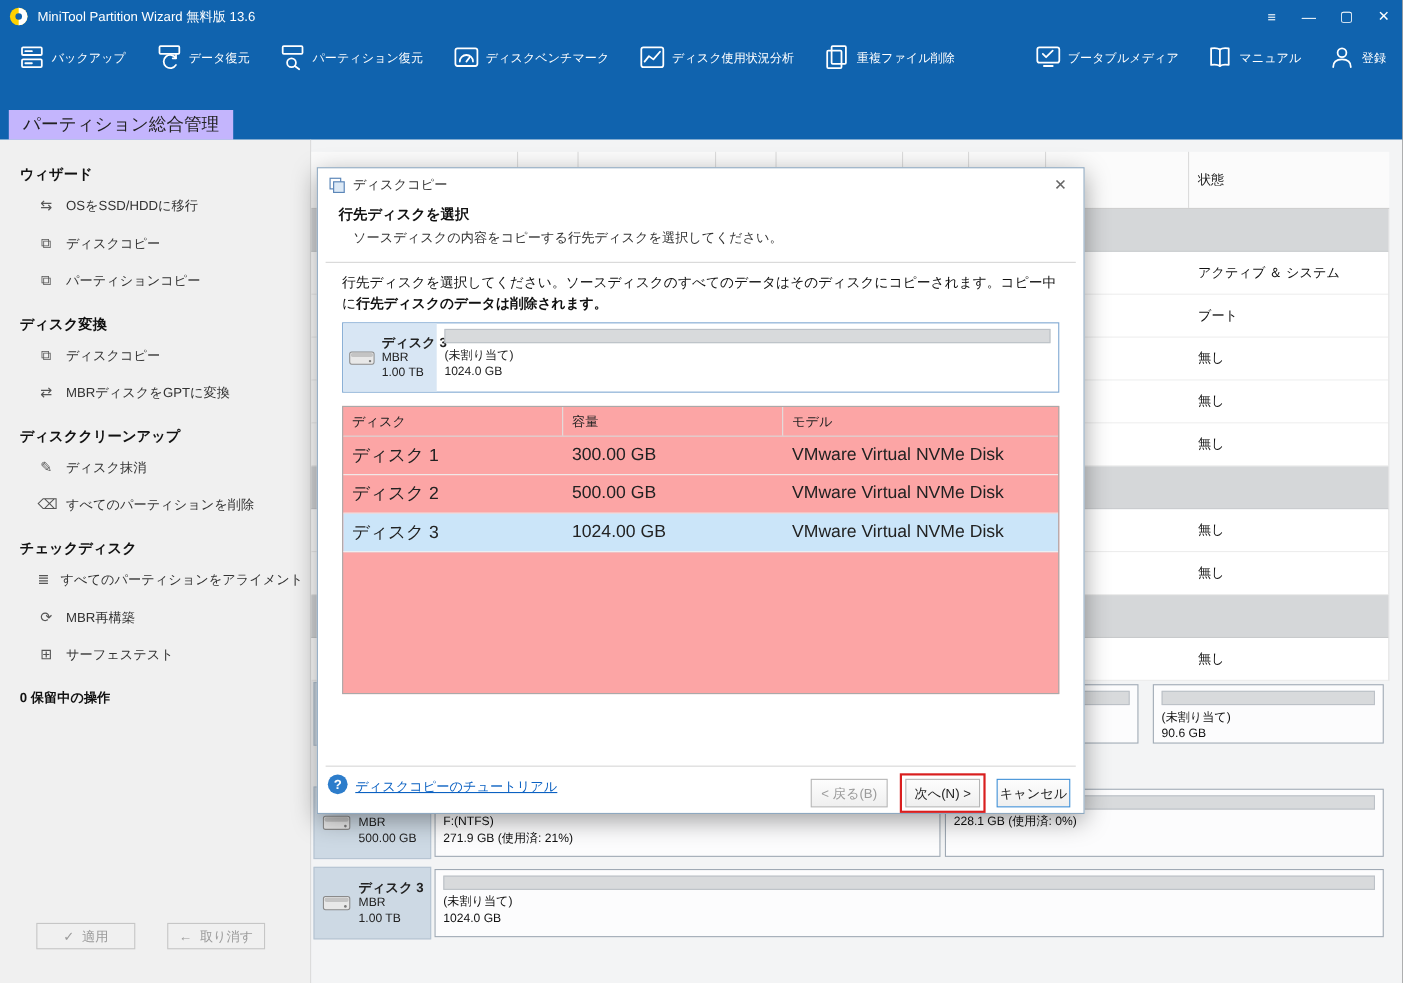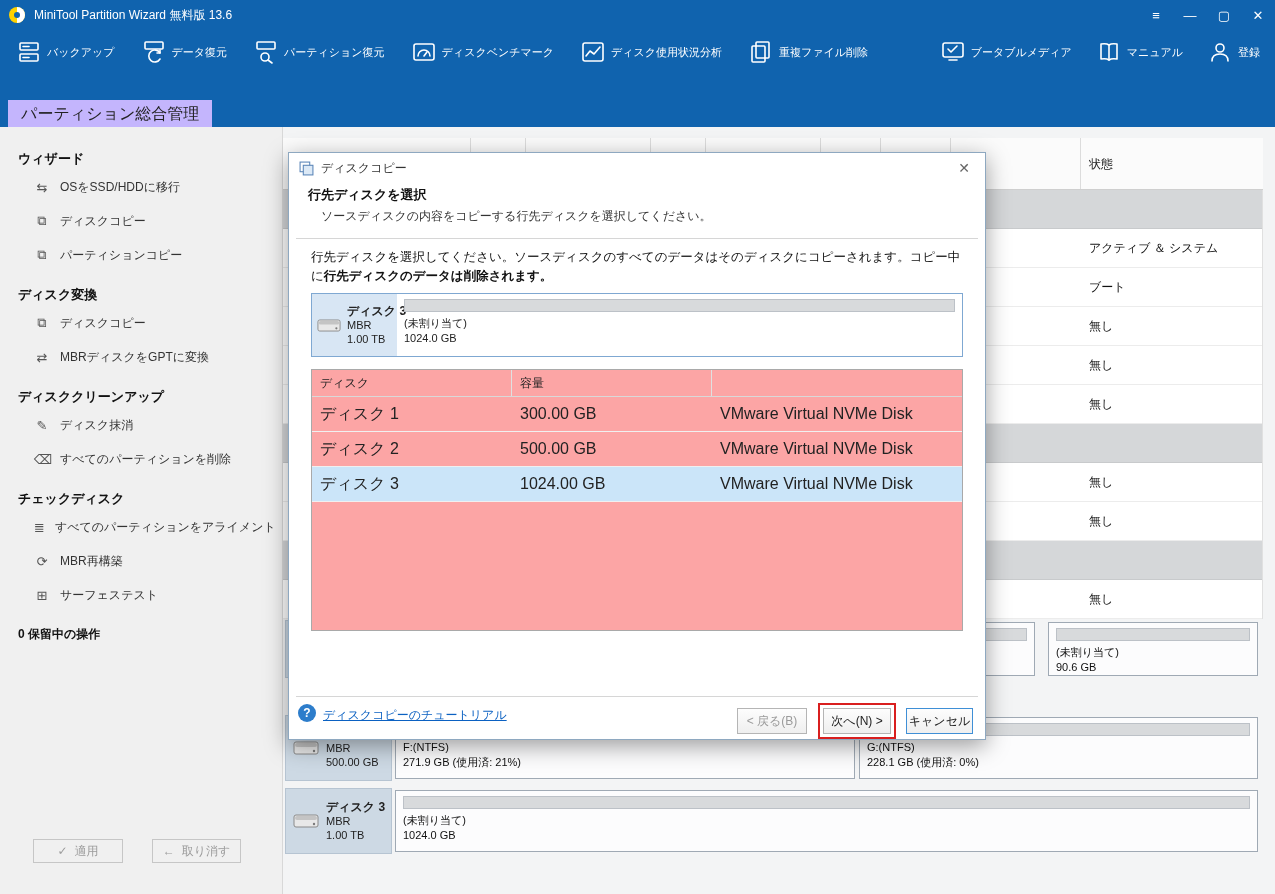--- a/index.html
+++ b/index.html
@@ -386,21 +386,20 @@
         </div>
       </div>
       <div class="dm-parts">
         <div class="part-box" style="width:460px;margin-right:4px">
           <div class="bar"></div>
           <div class="part-line">F:(NTFS)</div>
           <div class="part-line">271.9 GB (使用済: 21%)</div>
         </div>
         <div class="part-box" style="flex:1">
           <div class="bar"></div>
-          <div class="part-line">G:(NTFS)</div>
           <div class="part-line">228.1 GB (使用済: 0%)</div>
         </div>
       </div>
     </div>
 
     <div class="dm-row dm-row3">
       <div class="dm-label">
         <svg viewBox="0 0 26 18">
             <rect x="1" y="3" width="24" height="12" rx="2" fill="#e8e8e8" stroke="#8a8a8a"></rect>
             <rect x="2" y="4" width="22" height="4" rx="2" fill="#c4c4c4"></rect>
@@ -453,20 +452,21 @@
         <div class="pv-bar"></div>
         <div class="pv-line">(未割り当て)</div>
         <div class="pv-line">1024.0 GB</div>
       </div>
     </div>
 
     <div class="dlg-table">
       <div class="dt-header">
         <div class="dt-h c1">ディスク</div>
         <div class="dt-h c2">容量</div>
+        <div class="dt-h c3">モデル</div>
       </div>
       <div class="dt-row">
         <div class="dt-c c1">ディスク 1</div>
         <div class="dt-c c2">300.00 GB</div>
         <div class="dt-c c3">VMware Virtual NVMe Disk</div>
       </div>
       <div class="dt-row">
         <div class="dt-c c1">ディスク 2</div>
         <div class="dt-c c2">500.00 GB</div>
         <div class="dt-c c3">VMware Virtual NVMe Disk</div>

